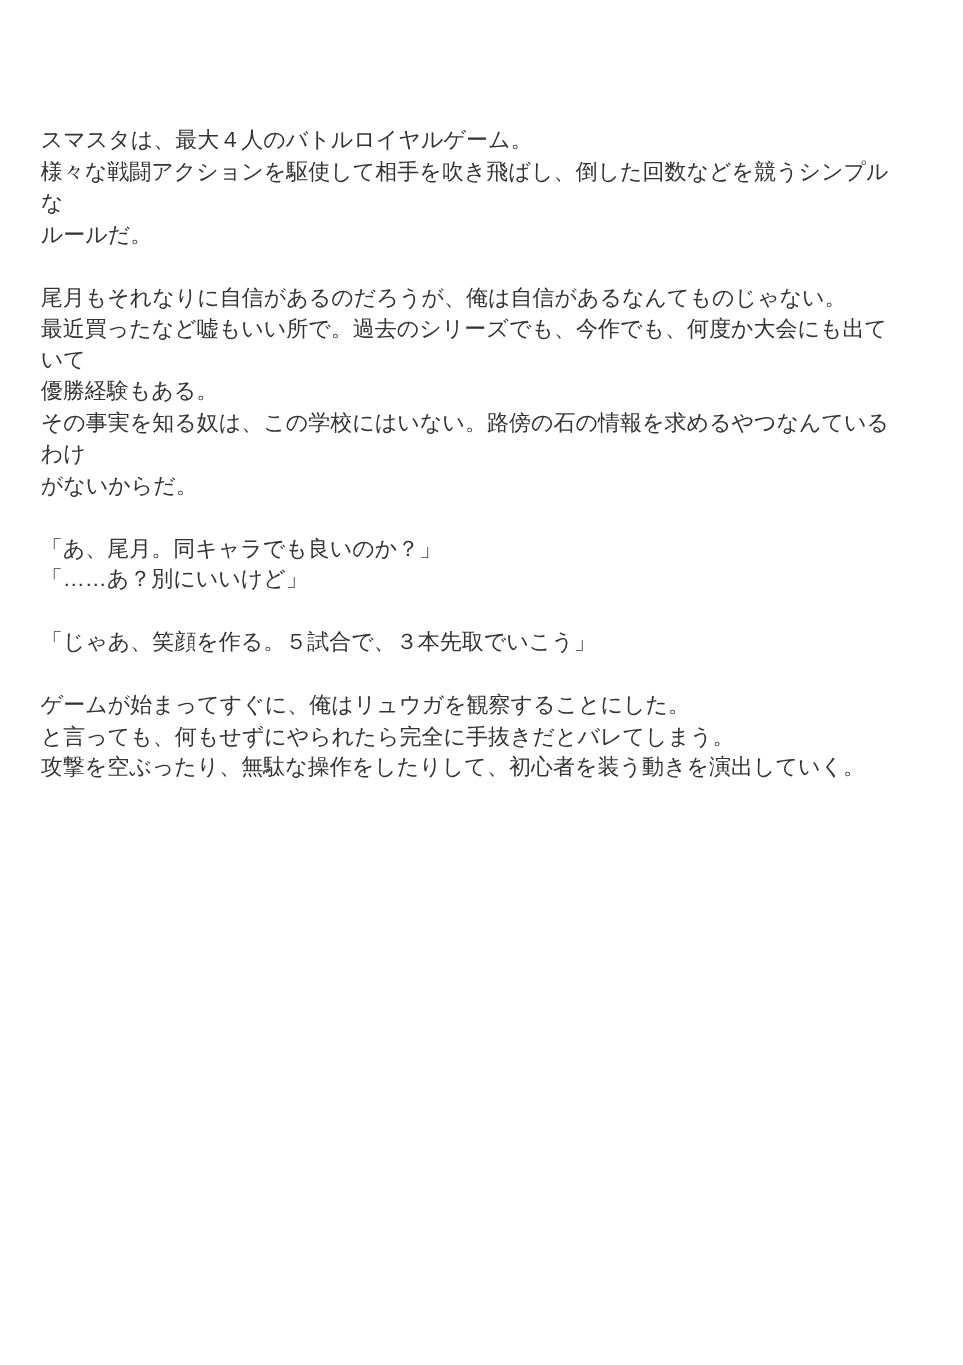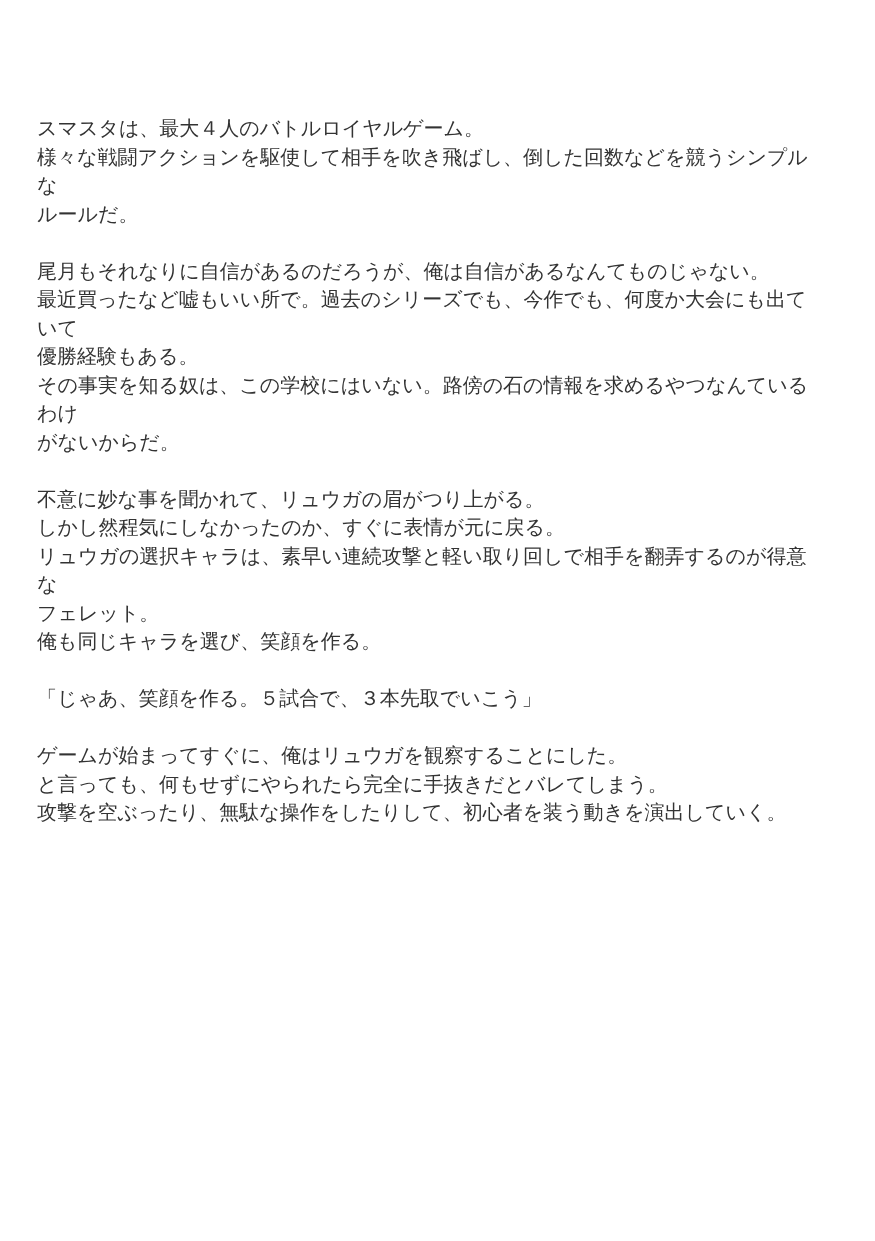--- a/index.html
+++ b/index.html
@@ -39,23 +39,20 @@
 <main class="page">
   <div class="text-body" id="text-body">
       <p class="para" style="margin-bottom: 28.5px;">スマスタは、最大４人のバトルロイヤルゲーム。
 様々な戦闘アクションを駆使して相手を吹き飛ばし、倒した回数などを競うシンプルな
 ルールだ。</p>
       <p class="para" style="margin-bottom: 28.5px;">尾月もそれなりに自信があるのだろうが、俺は自信があるなんてものじゃない。
 最近買ったなど嘘もいい所で。過去のシリーズでも、今作でも、何度か大会にも出ていて
 優勝経験もある。
 その事実を知る奴は、この学校にはいない。路傍の石の情報を求めるやつなんているわけ
 がないからだ。</p>
-      <p class="para" style="margin-bottom: 28.5px;">不意に妙な事を聞かれて、リュウガの眉がつり上がる。
-しかし然程気にしなかったのか、すぐに表情が元に戻る。
-リュウガの選択キャラは、素早い連続攻撃と軽い取り回しで相手を翻弄するのが得意な
-フェレット。
-俺も同じキャラを選び、笑顔を作る。</p>
+      <p class="para" style="margin-bottom: 28.5px;">「あ、尾月。同キャラでも良いのか？」
+「……あ？別にいいけど」</p>
       <p class="para" style="margin-bottom: 28.5px;">「じゃあ、笑顔を作る。５試合で、３本先取でいこう」</p>
       <p class="para" style="margin-bottom: 28.5px;">ゲームが始まってすぐに、俺はリュウガを観察することにした。
 と言っても、何もせずにやられたら完全に手抜きだとバレてしまう。
 攻撃を空ぶったり、無駄な操作をしたりして、初心者を装う動きを演出していく。</p>
     </div>
 </main>
 
 </body></html>

